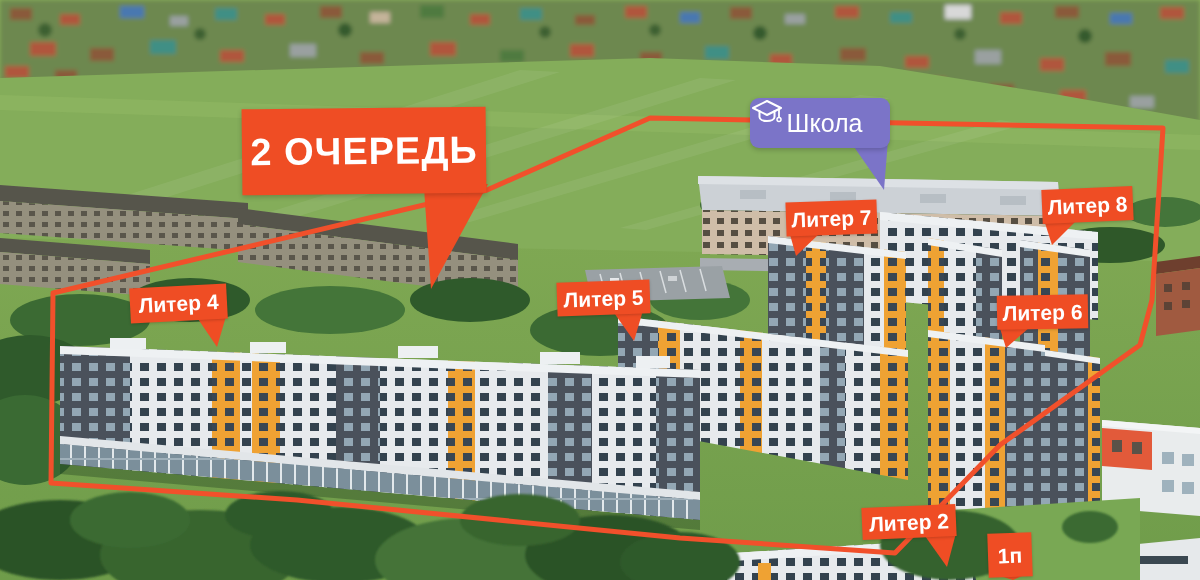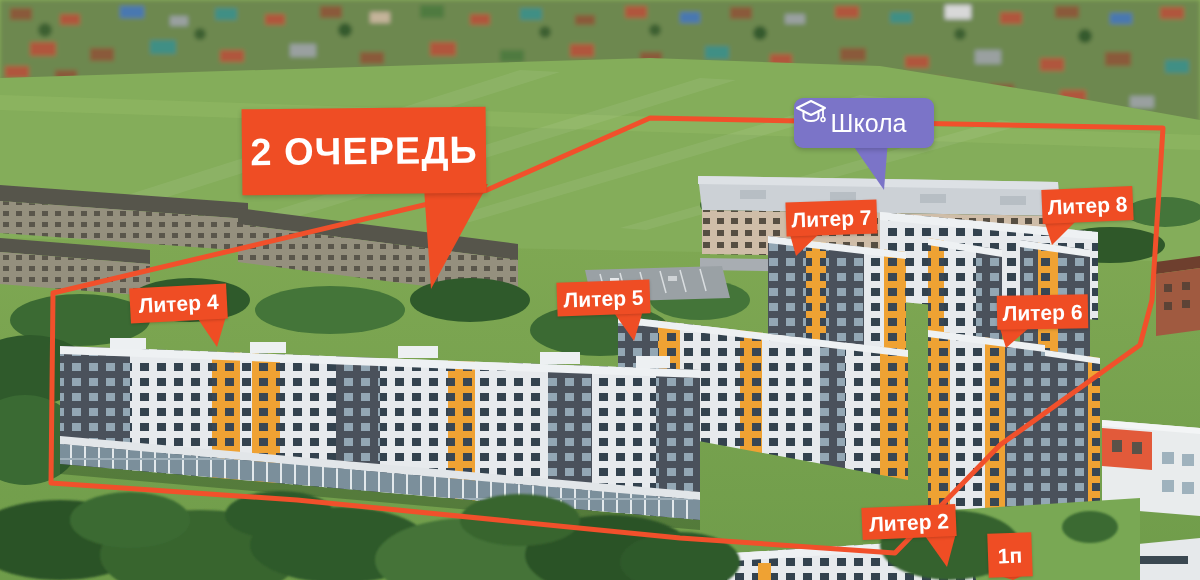--- a/index.html
+++ b/index.html
@@ -30,21 +30,21 @@
   .lbl-liter2{left:862px;top:506px;width:94px;height:32px;transform:rotate(-2.5deg);}
   .lbl-phase1{left:988px;top:533px;width:44px;height:44px;font-size:21px;transform:rotate(-2deg);}
   .callout{
     position:absolute;left:242px;top:108px;width:244px;height:86px;
     background:var(--accent);color:var(--label-text);
     display:flex;align-items:center;justify-content:center;
     font-weight:700;font-size:38px;letter-spacing:1px;transform:rotate(-0.6deg);
     box-shadow:0 2px 5px rgba(0,0,0,.2);
   }
   .school{
-    position:absolute;left:794px;top:98px;width:140px;height:50px;border-radius:9px;
+    position:absolute;left:750px;top:98px;width:140px;height:50px;border-radius:9px;
     background:var(--school-purple);color:var(--label-text);
     display:flex;align-items:center;justify-content:center;gap:9px;
     font-size:25px;font-weight:400;
     box-shadow:0 2px 5px rgba(0,0,0,.2);
   }
   .school .cap{display:flex;align-items:center;}
 </style>
 </head>
 <body>
 

